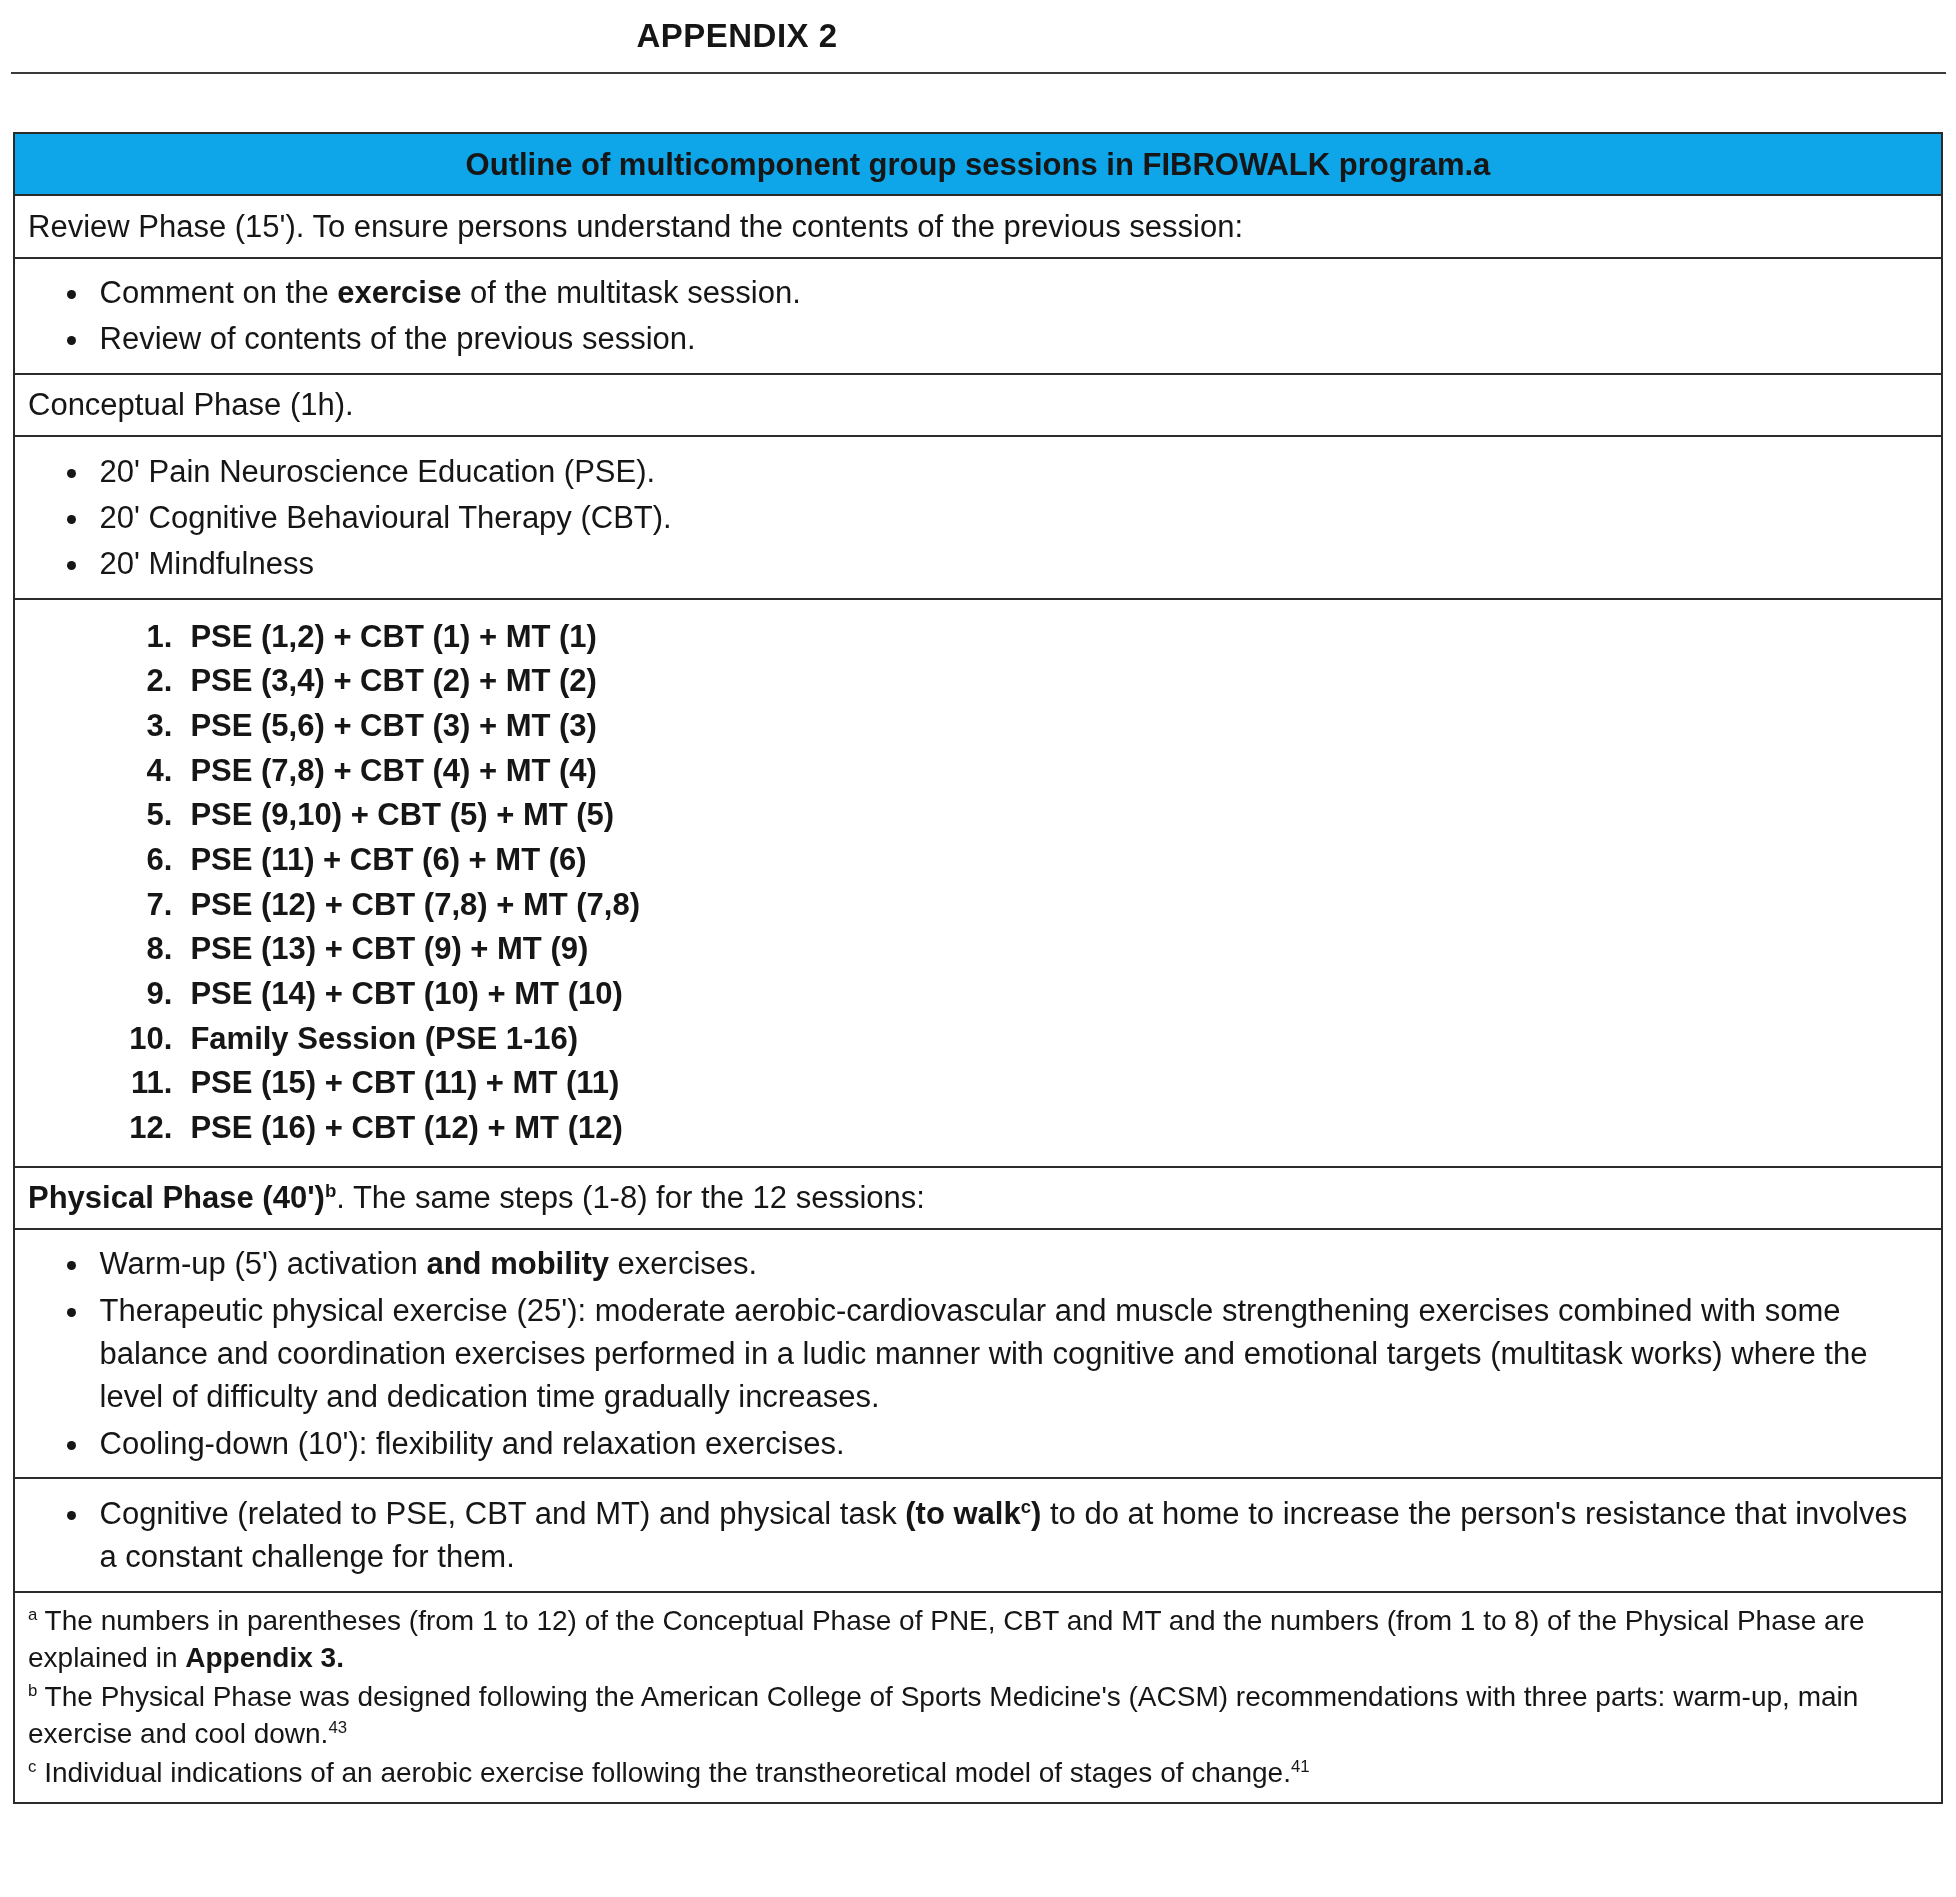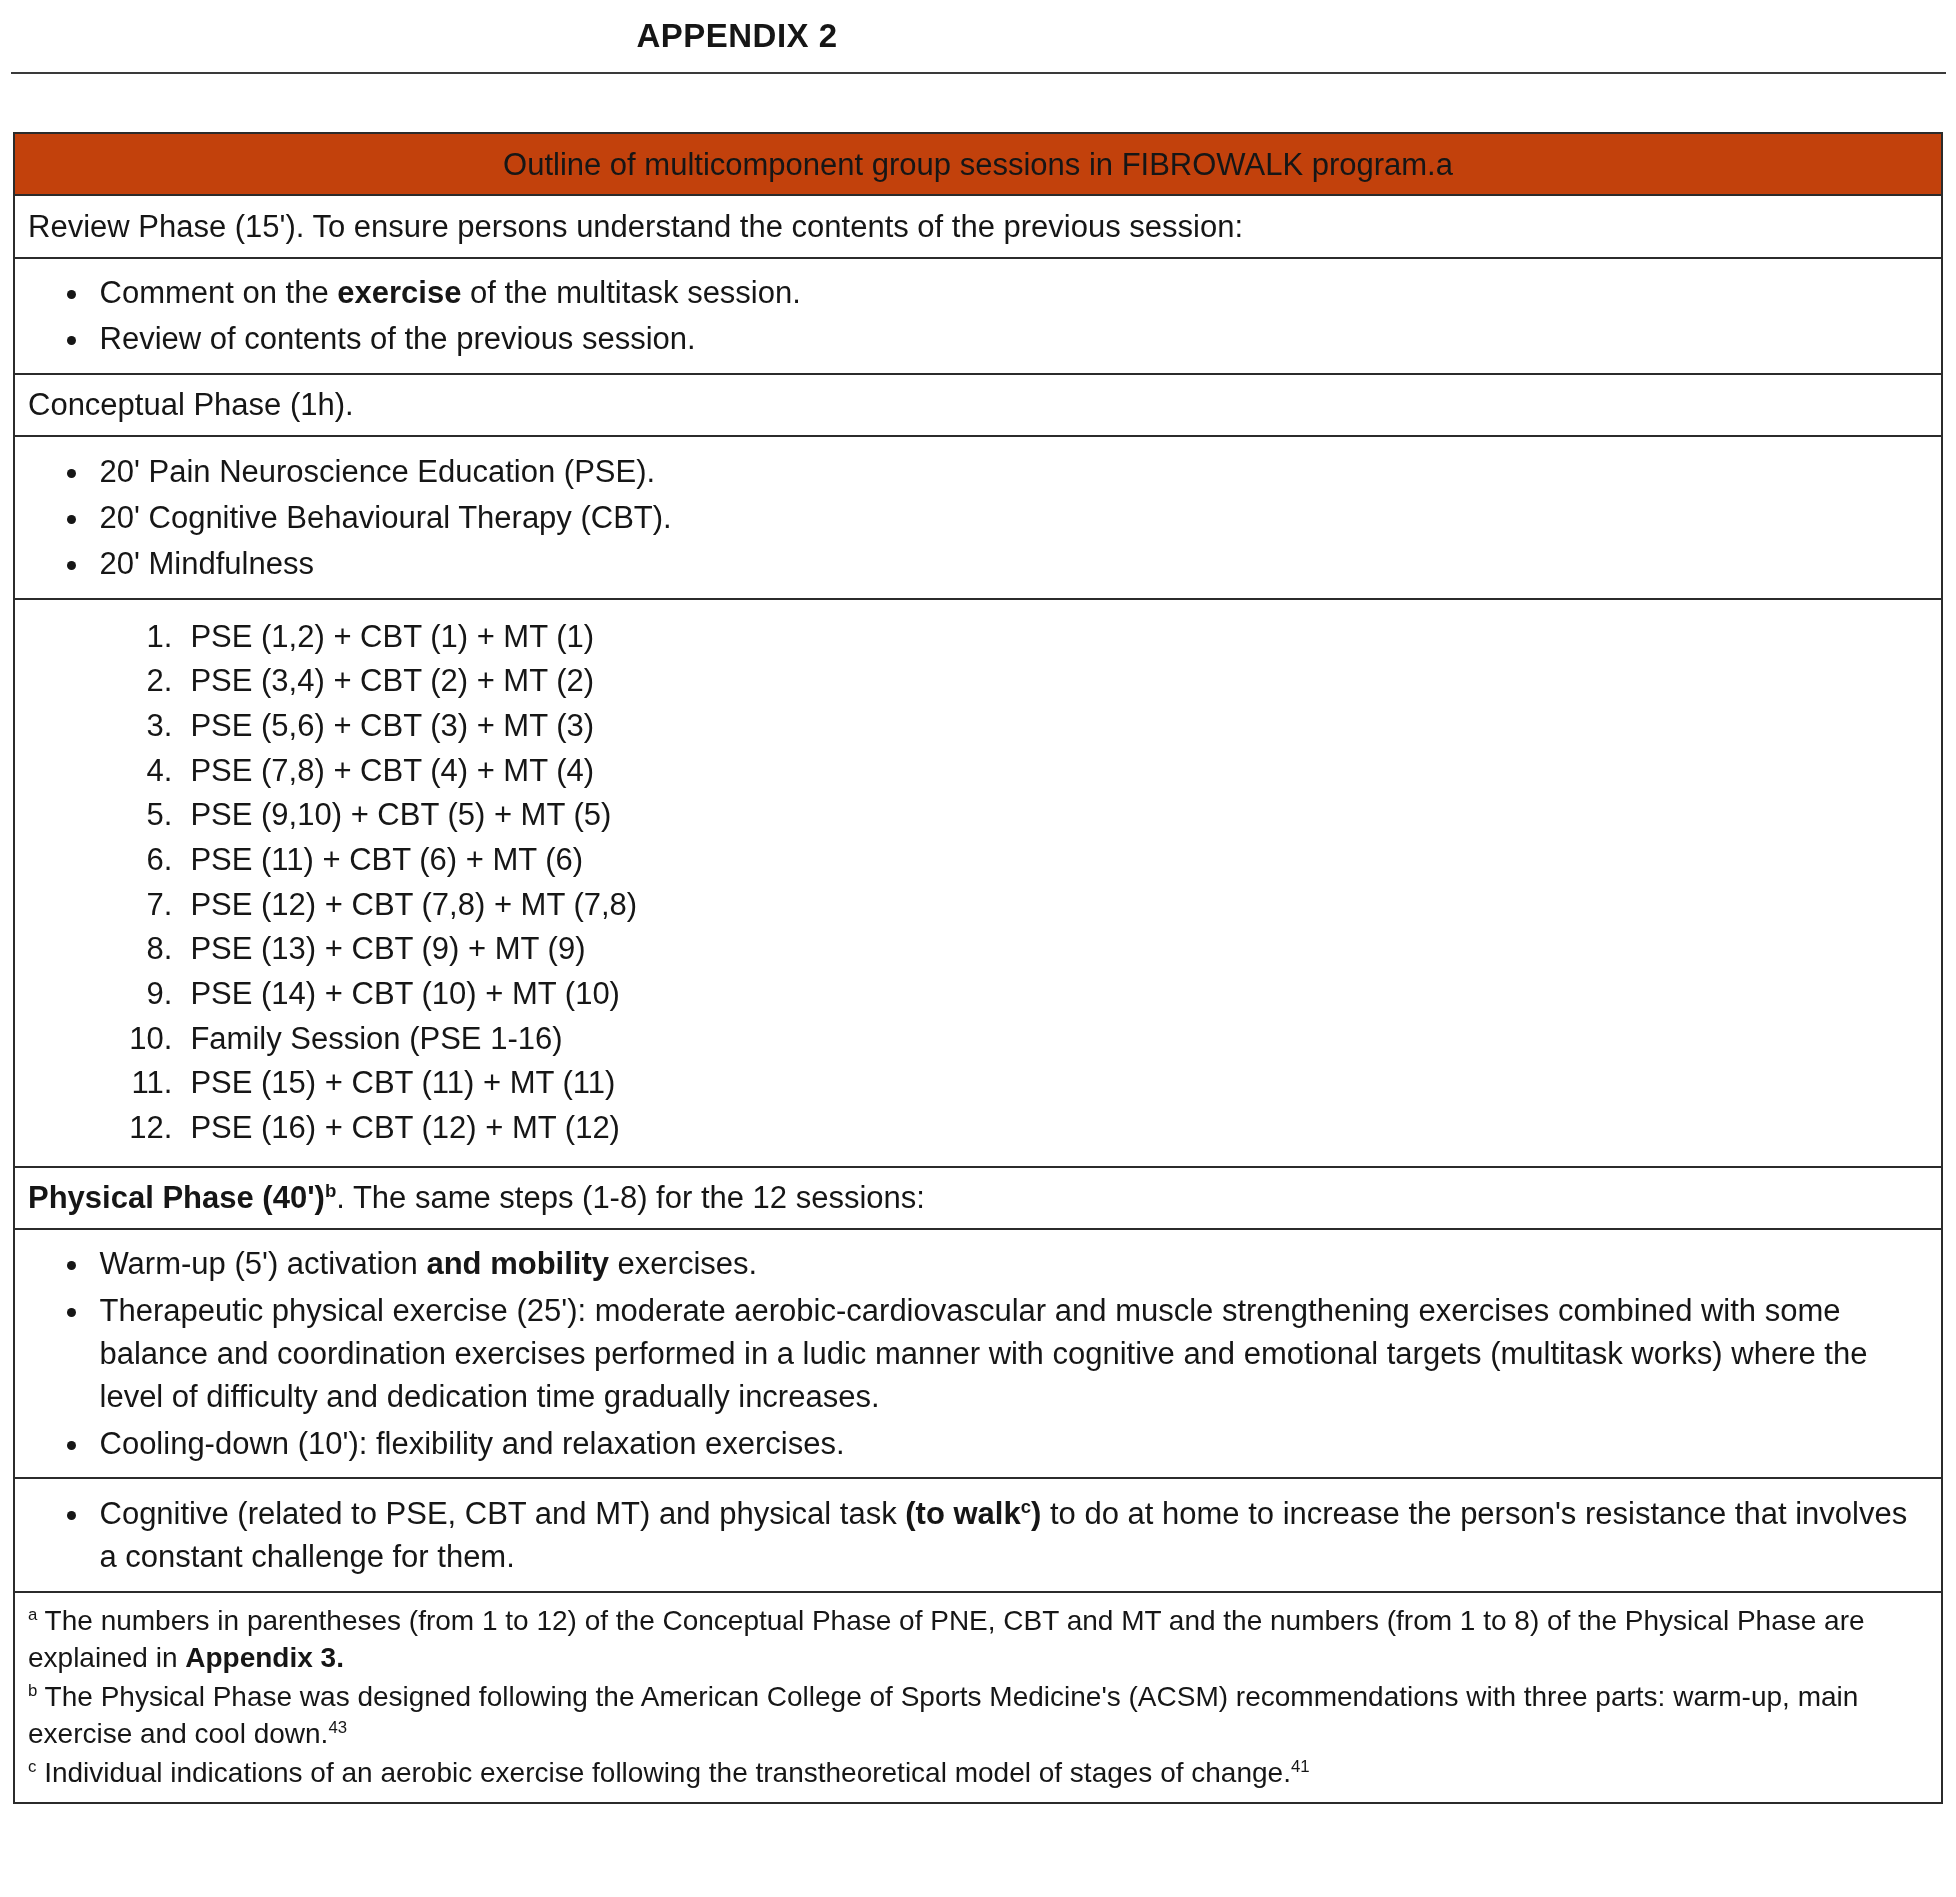--- a/index.html
+++ b/index.html
@@ -36,39 +36,40 @@
     table-layout: fixed;
     font-size: 31px;
     line-height: 1.4;
   }
   table.main-table td {
     border: 2.8px solid #2b2b2b;
     vertical-align: top;
     padding: 8.5px 13px;
   }
   td.header-cell {
-    background: #c2410c;
-    font-weight: normal;
+    background: #0ea5e9;
+    font-weight: bold;
     text-align: center;
     padding: 7.5px 13px;
   }
   td.list-cell { padding: 5.6px 13px 9.4px 13px; }
   ul.bullets {
     list-style: disc;
     margin: 3.8px 0 3.8px 0;
     padding-left: 64px;
   }
   ul.bullets li {
     padding-left: 7.5px;
     margin: 2.8px 0;
   }
   ol.sessions {
     margin: 7.5px 0 7.5px 0;
     padding-left: 153px;
     line-height: 1.38;
+    font-weight: bold;
   }
   ol.sessions li {
     padding-left: 9.4px;
     margin: 1.9px 0;
   }
   td.footnotes-cell {
     font-size: 28px;
     line-height: 1.32;
     padding: 7.5px 13px 11.3px 13px;
   }

